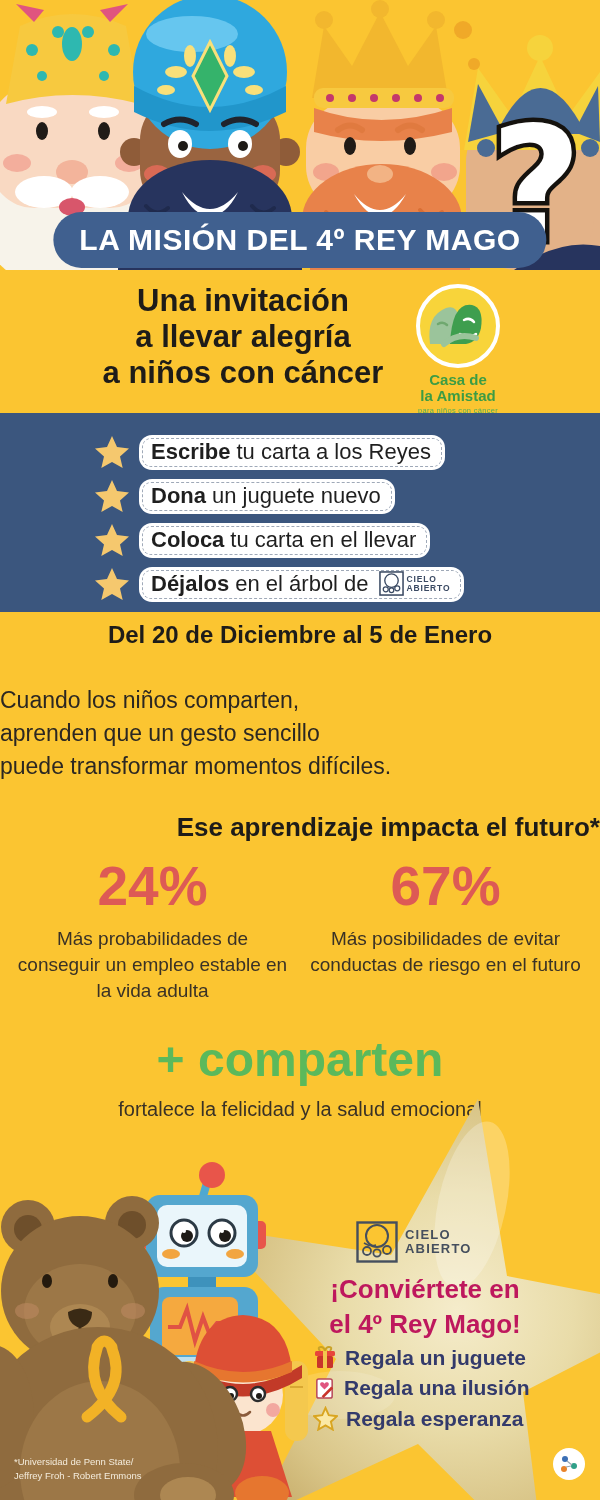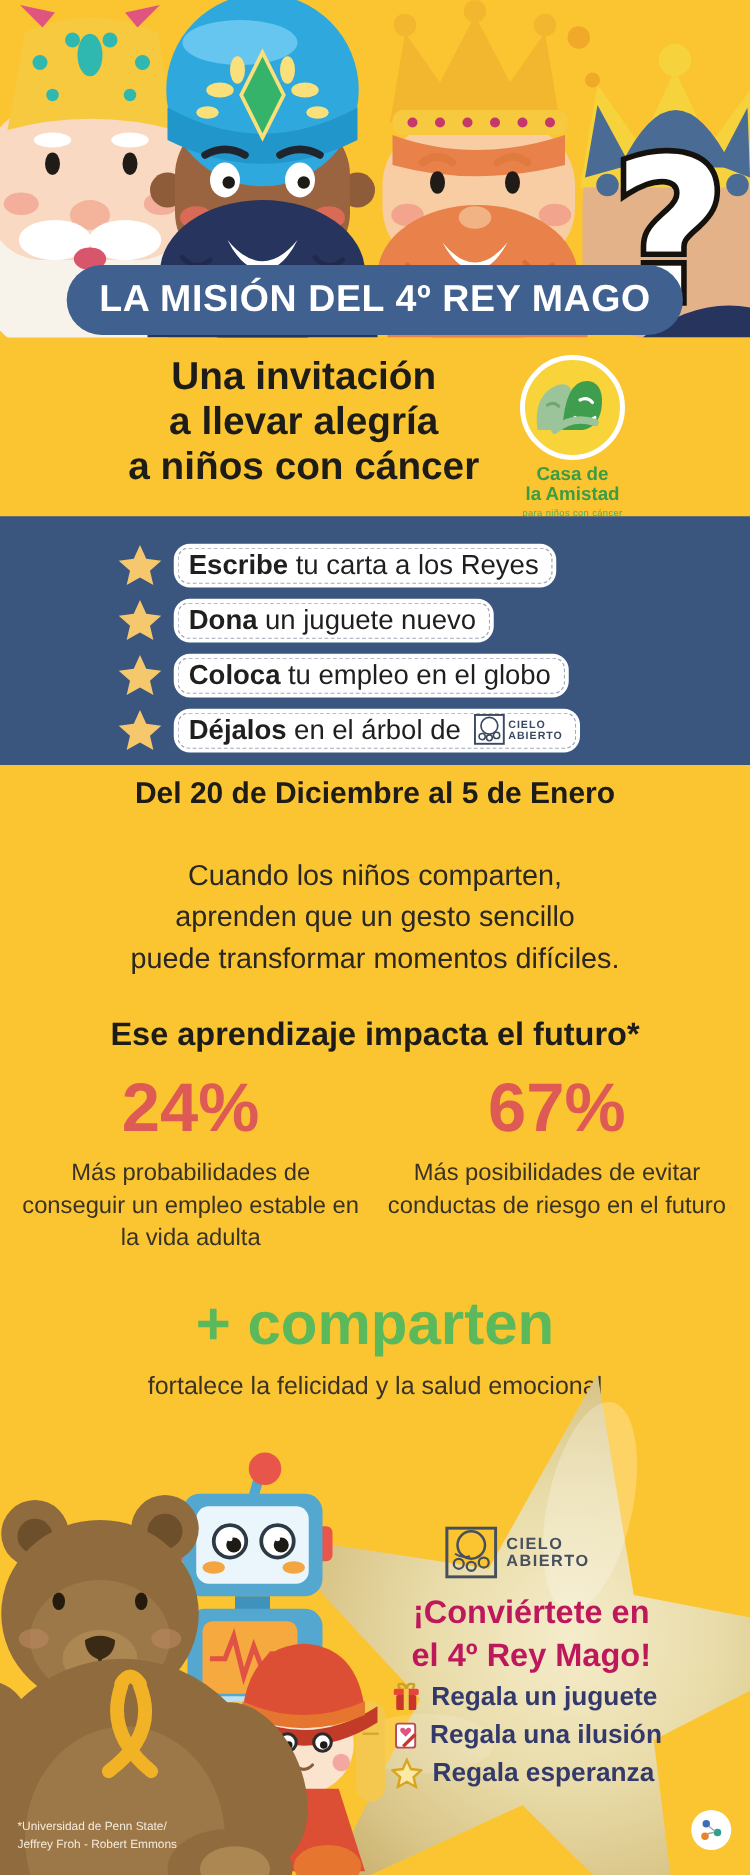--- a/index.html
+++ b/index.html
@@ -52,25 +52,25 @@
     border-radius:9px; pointer-events:none;
   }
   .pill b{font-weight:bold;}
   .pill-logo{display:inline-flex; align-items:center; gap:3px; margin-left:4px;}
   .pill-logo .lg-txt{display:flex; flex-direction:column; font-size:8.5px; font-weight:bold;
     letter-spacing:.8px; color:#3B4A63; line-height:9px;}
 
   
   .date-line{top:621px; left:0; width:600px; text-align:center;
     font-size:24px; font-weight:bold; color:#1E1C19;}
-  .message{top:684px; left:0; width:600px; text-align:center;
+  .message{top:684px; left:0; width:600px; text-align:left;
     font-size:23px; line-height:33px; color:#2B2722; white-space:pre-line;}
 
   
-  .impact-heading{top:812px; left:0; width:600px; text-align:center;
+  .impact-heading{top:812px; left:0; width:600px; text-align:right;
     font-size:26px; font-weight:bold; color:#1E1C19;}
   .stat{text-align:center;}
   .stat-left{top:856px; left:15px; width:275px;}
   .stat-right{top:856px; left:308px; width:275px;}
   .stat-value{font-size:55px; font-weight:bold; color:#DD5A55; line-height:60px;}
   .stat-caption{font-size:19px; line-height:26px; color:#3A3226; margin-top:10px;}
 
   
   .gratitude-headline{top:1032px; left:0; width:600px; text-align:center;
     font-size:48px; font-weight:bold; color:#5BB95B;}
@@ -245,21 +245,21 @@
           <span> un juguete nuevo</span>
         </span>
     </div>
 
     <div class="check-row">
       <svg width="36" height="36" viewBox="0 0 36 36">
           <path d="M18,2 L23,13 L35,14.5 L26,22.5 L28.7,34 L18,28 L7.3,34 L10,22.5 L1,14.5 L13,13 Z" fill="#F5C86E"></path>
         </svg>
       <span class="pill">
           <b>Coloca</b>
-          <span> tu empleo en el globo</span>
+          <span> tu carta en el llevar</span>
         </span>
     </div>
 
     <div class="check-row">
       <svg width="36" height="36" viewBox="0 0 36 36">
           <path d="M18,2 L23,13 L35,14.5 L26,22.5 L28.7,34 L18,28 L7.3,34 L10,22.5 L1,14.5 L13,13 Z" fill="#F5C86E"></path>
         </svg>
       <span class="pill">
         <b>Déjalos</b>
           <span> en el árbol de</span>

